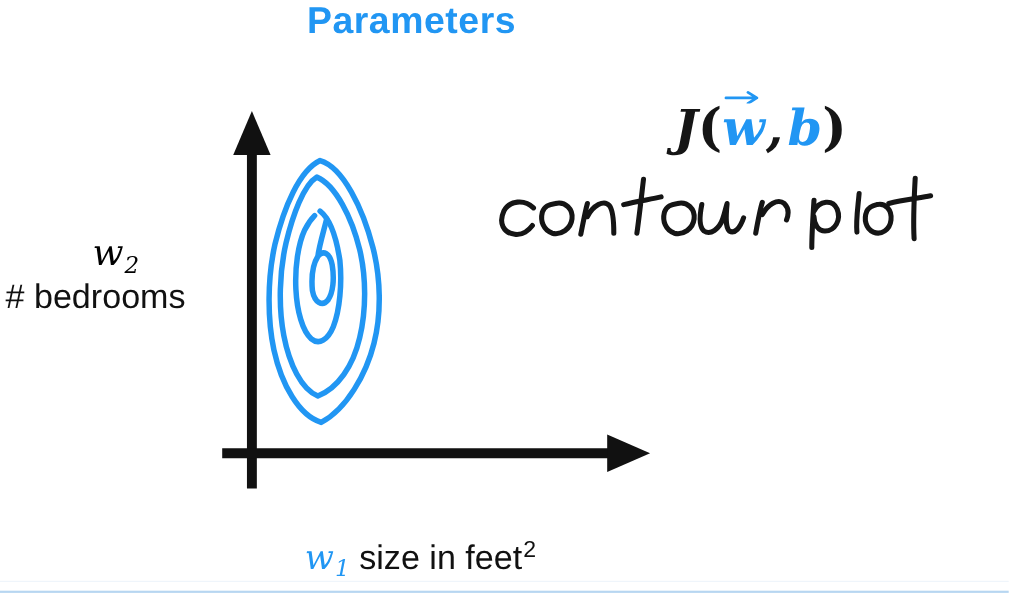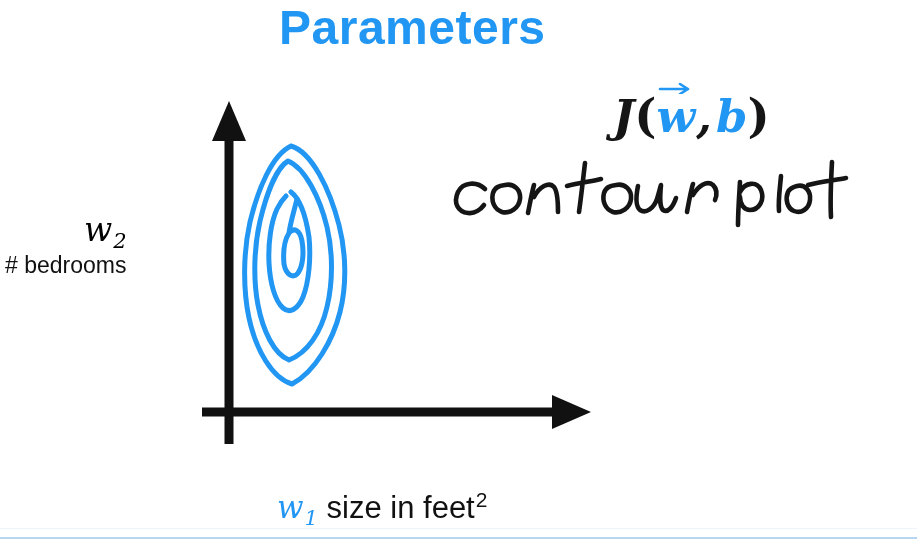--- a/index.html
+++ b/index.html
@@ -9,21 +9,21 @@
     position: relative;
     overflow: hidden;
     font-family: "Liberation Sans", sans-serif;
     color: #151515;
   }
   .abs { position: absolute; }
 
   
   .slide-title {
     left: 279px; top: 0px;
-    font-size: 48px;
+    font-size: 34px;
     font-weight: 600;
     color: #2196f3;
     letter-spacing: 0.5px;
     white-space: nowrap;
   }
 
   
   .formula {
     left: 613px; top: 80px;
     font-family: "DejaVu Serif", serif;
@@ -50,21 +50,21 @@
   .y-math-label {
     left: 84px; top: 210px;
     font-family: "DejaVu Serif", serif;
     font-style: italic;
     font-size: 33px;
     color: #000000;
     white-space: nowrap;
   }
   .y-desc-label {
     left: 5px; top: 252px;
-    font-size: 23px;
+    font-size: 31px;
     color: #111111;
     white-space: nowrap;
   }
   .x-label {
     left: 277px; top: 488px;
     font-size: 31px;
     color: #111111;
     white-space: nowrap;
   }
   .x-label .math {

